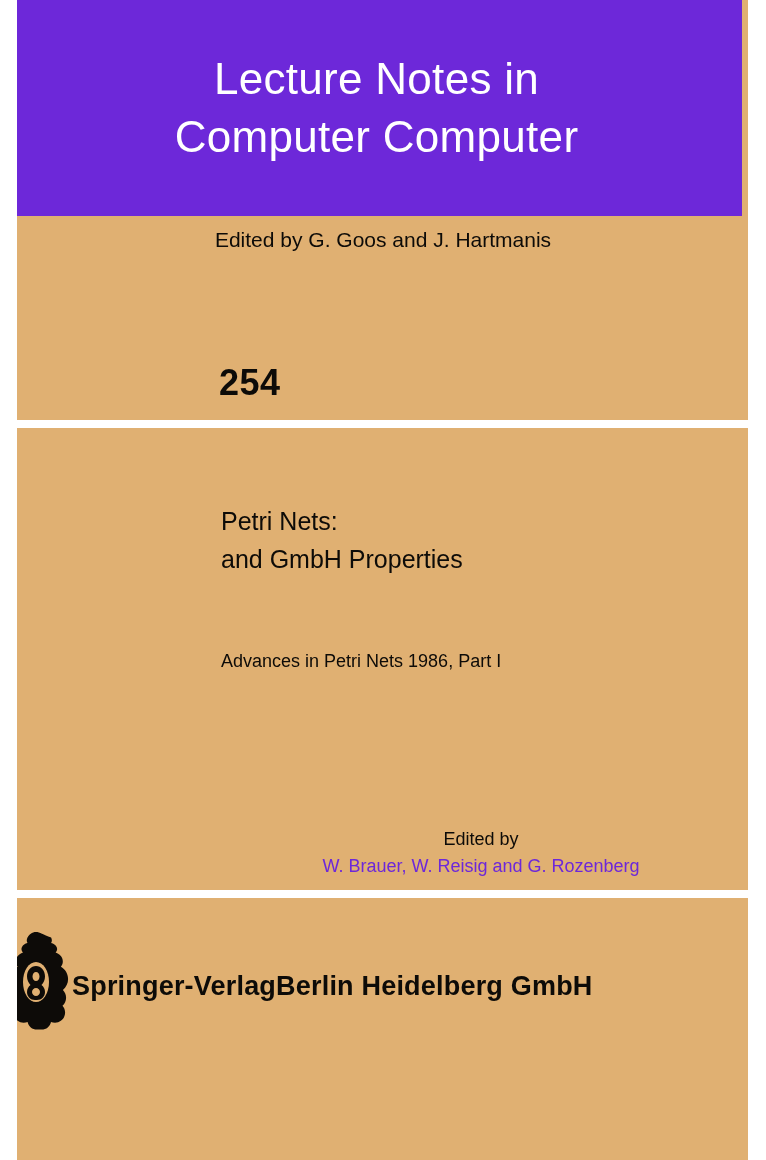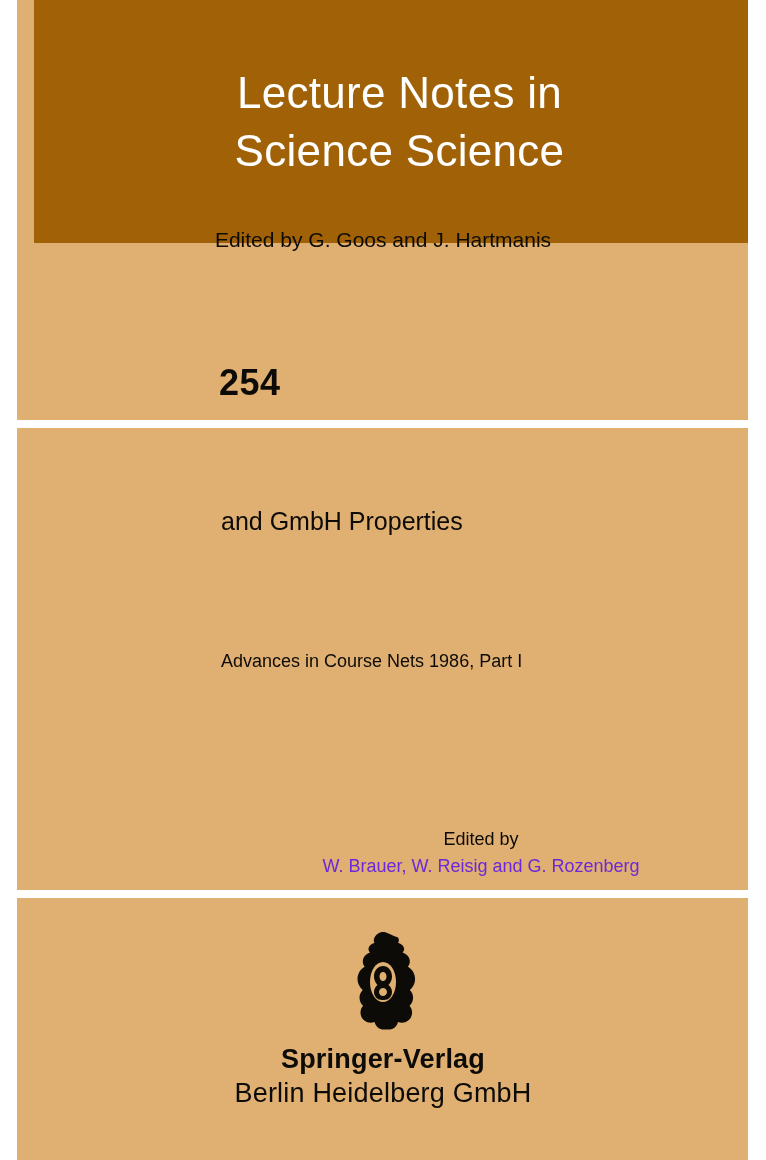--- a/index.html
+++ b/index.html
@@ -40,25 +40,25 @@
     width: 766px;
     background: #ffffff;
     height: 8px;
     z-index: 4;
   }
   .band.b1 { top: 420px; }
   .band.b2 { top: 890px; }
 
   .header-block {
     position: absolute;
-    left: 34px;
+    left: 11px;
     top: 0;
     width: 731px;
-    height: 243px;
-    background: #a16207;
+    height: 216px;
+    background: #6d28d9;
     display: flex;
     flex-direction: column;
     align-items: center;
     justify-content: center;
   }
   .series-title {
     color: #ffffff;
     font-size: 44px;
     line-height: 58px;
     font-weight: normal;
@@ -129,67 +129,68 @@
     line-height: 27px;
     color: #6d28d9;
   }
 
   .publisher-block {
     position: absolute;
     left: 0;
     top: 930px;
     width: 766px;
     display: flex;
-    flex-direction: column;
+    flex-direction: row;
     align-items: center;
   }
   .logo {
     width: 72px;
     height: 104px;
     margin-bottom: 8px;
   }
   .publisher-name {
     font-size: 27px;
     font-weight: bold;
     line-height: 34px;
     color: #0d0b08;
     text-align: center;
     letter-spacing: 0.2px;
   }
   .publisher-sub {
     font-size: 27px;
-    font-weight: normal;
+    font-weight: bold;
     line-height: 34px;
     color: #0d0b08;
     text-align: center;
     letter-spacing: 0.2px;
   }
 </style>
 </head>
 <body>
 
 <div class="cover">
 
   <div class="header-block">
     <div class="series-title">Lecture Notes in</div>
-    <div class="series-title">Science Science</div>
+    <div class="series-title">Computer Computer</div>
   </div>
 
   <div class="editors-line">Edited by G. Goos and J. Hartmanis</div>
 
   <div class="volume-number">254</div>
 
   <div class="band b1"></div>
 
   <div class="title-block">
+    <div class="book-title-line">Petri Nets:</div>
     <div class="book-title-line">and GmbH Properties</div>
   </div>
 
   <div class="subtitle-block">
-    <div class="subtitle-line">Advances in Course Nets 1986, Part I</div>
+    <div class="subtitle-line">Advances in Petri Nets 1986, Part I</div>
   </div>
 
   <div class="edited-block">
     <div class="edited-label">Edited by</div>
     <div class="edited-names">W. Brauer, W. Reisig and G. Rozenberg</div>
   </div>
 
   <div class="band b2"></div>
 
   <div class="publisher-block">

